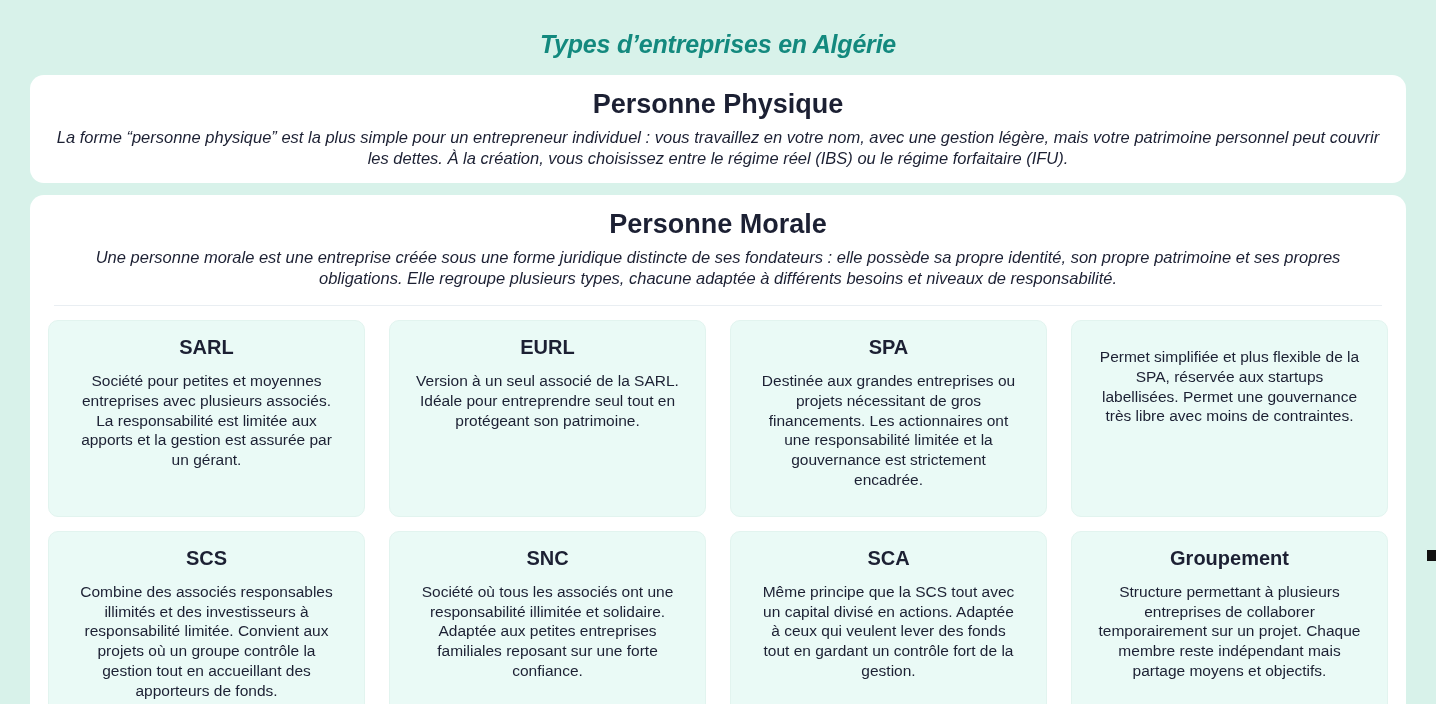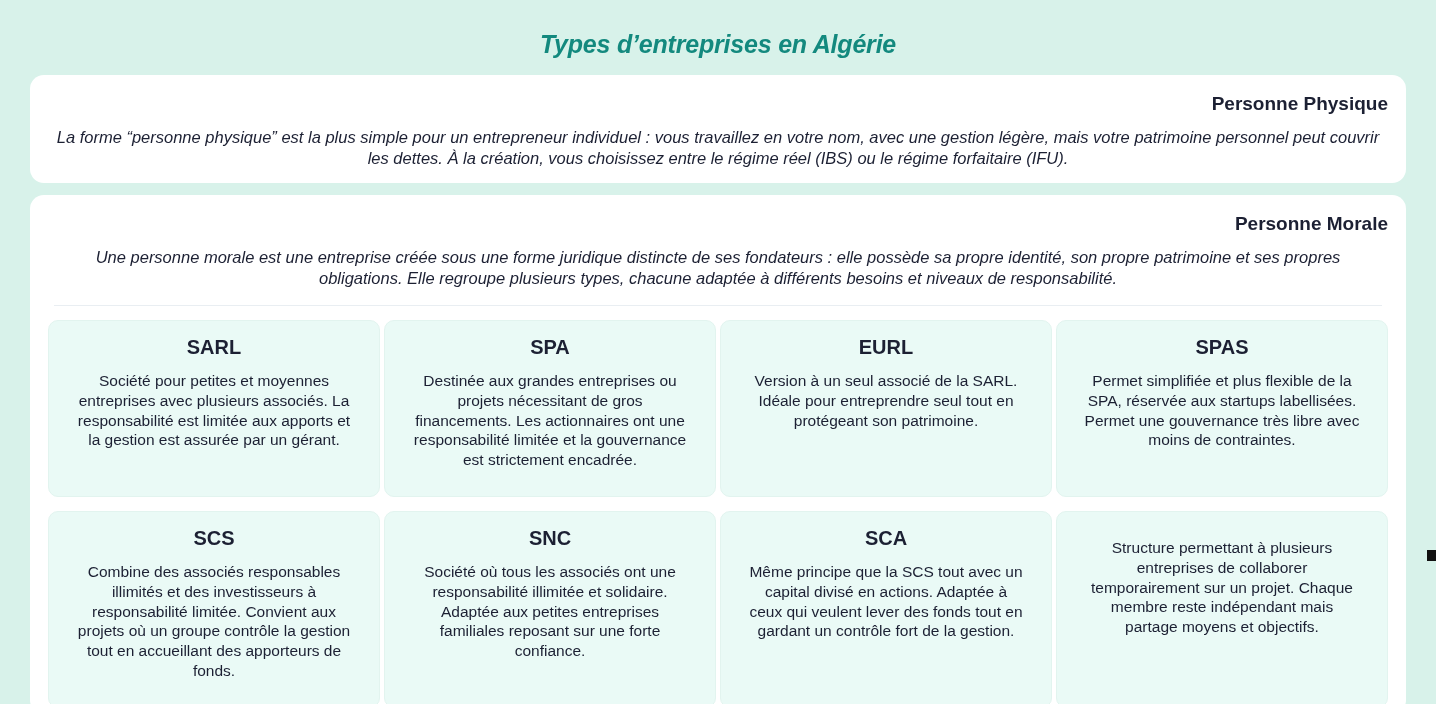--- a/index.html
+++ b/index.html
@@ -47,23 +47,23 @@
     margin-top: 16px;
     padding: 16px 18px 14px 18px;
   }
 
   .card-morale {
     margin-top: 12px;
     padding: 16px 18px 6px 18px;
   }
 
   .card-heading {
-    text-align: right;
+    text-align: center;
     color: #1c2033;
-    font-size: 19px;
+    font-size: 27px;
     font-weight: bold;
     line-height: 26px;
     margin: 0 0 10px 0;
   }
 
   .card-desc {
     text-align: center;
     color: #1c2033;
     font-size: 16.5px;
     line-height: 21px;
@@ -75,21 +75,21 @@
   .divider {
     height: 1px;
     background: #e9eef2;
     margin: 16px 6px 0 6px;
     border: 0;
   }
 
   .grid {
     display: grid;
     grid-template-columns: repeat(4, 1fr);
-    gap: 4px;
+    gap: 24px;
     margin-top: 14px;
     border-radius: 32px;
   }
 
   .subcard {
     background: #eafaf6;
     border: 1px solid #e2f4ef;
     border-radius: 10px;
     padding: 14px 12px 14px 12px;
     box-sizing: border-box;
@@ -144,46 +144,46 @@
     <p class="card-desc">Une personne morale est une entreprise créée sous une forme juridique distincte de ses fondateurs : elle possède sa propre identité, son propre patrimoine et ses propres obligations. Elle regroupe plusieurs types, chacune adaptée à différents besoins et niveaux de responsabilité.</p>
 
     <hr class="divider">
 
     <div class="grid grid-row1">
       <div class="subcard">
         <h3 class="subcard-title">SARL</h3>
         <p class="subcard-desc">Société pour petites et moyennes entreprises avec plusieurs associés. La responsabilité est limitée aux apports et la gestion est assurée par un gérant.</p>
       </div>
       <div class="subcard">
+        <h3 class="subcard-title">EURL</h3>
+        <p class="subcard-desc">Version à un seul associé de la SARL. Idéale pour entreprendre seul tout en protégeant son patrimoine.</p>
+      </div>
+      <div class="subcard">
         <h3 class="subcard-title">SPA</h3>
         <p class="subcard-desc">Destinée aux grandes entreprises ou projets nécessitant de gros financements. Les actionnaires ont une responsabilité limitée et la gouvernance est strictement encadrée.</p>
       </div>
       <div class="subcard">
-        <h3 class="subcard-title">EURL</h3>
-        <p class="subcard-desc">Version à un seul associé de la SARL. Idéale pour entreprendre seul tout en protégeant son patrimoine.</p>
-      </div>
-      <div class="subcard">
-        <h3 class="subcard-title">SPAS</h3>
         <p class="subcard-desc">Permet simplifiée et plus flexible de la SPA, réservée aux startups labellisées. Permet une gouvernance très libre avec moins de contraintes.</p>
       </div>
     </div>
 
     <div class="grid grid-row2">
       <div class="subcard">
         <h3 class="subcard-title">SCS</h3>
         <p class="subcard-desc">Combine des associés responsables illimités et des investisseurs à responsabilité limitée. Convient aux projets où un groupe contrôle la gestion tout en accueillant des apporteurs de fonds.</p>
       </div>
       <div class="subcard">
         <h3 class="subcard-title">SNC</h3>
         <p class="subcard-desc">Société où tous les associés ont une responsabilité illimitée et solidaire. Adaptée aux petites entreprises familiales reposant sur une forte confiance.</p>
       </div>
       <div class="subcard">
         <h3 class="subcard-title">SCA</h3>
         <p class="subcard-desc">Même principe que la SCS tout avec un capital divisé en actions. Adaptée à ceux qui veulent lever des fonds tout en gardant un contrôle fort de la gestion.</p>
       </div>
       <div class="subcard">
+        <h3 class="subcard-title">Groupement</h3>
         <p class="subcard-desc">Structure permettant à plusieurs entreprises de collaborer temporairement sur un projet. Chaque membre reste indépendant mais partage moyens et objectifs.</p>
       </div>
     </div>
   </section>
 
   <div class="corner-mark"></div>
 </div>
 
 </body></html>

